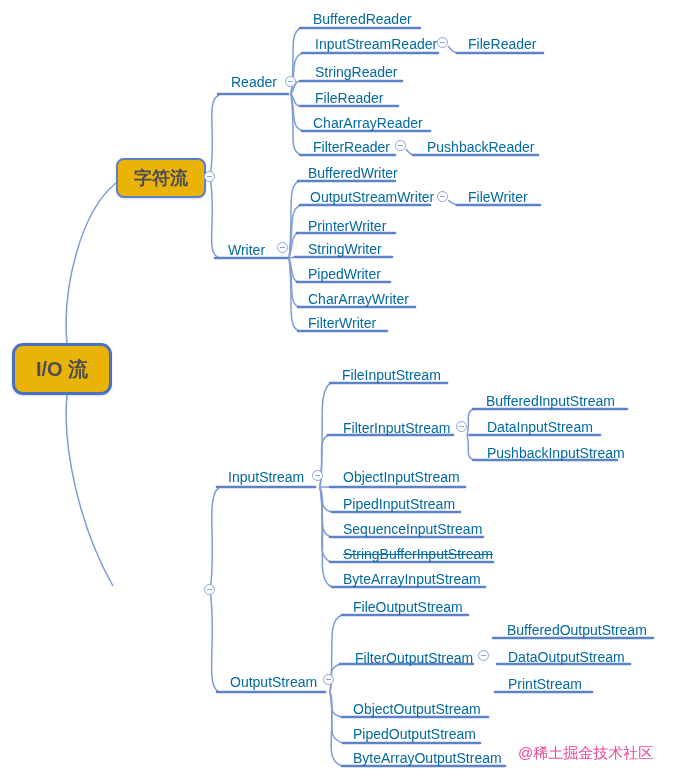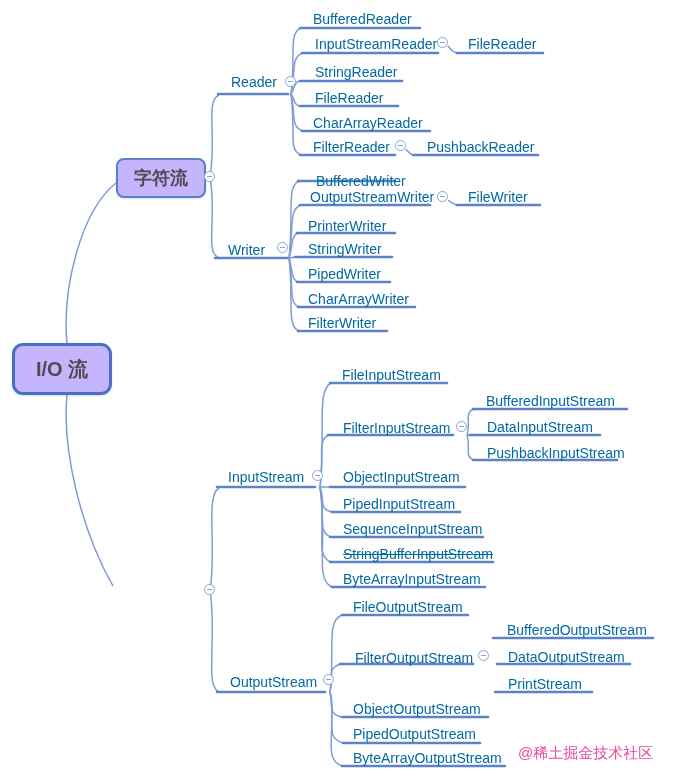--- a/index.html
+++ b/index.html
@@ -2,21 +2,21 @@
 <html><head>
 <meta charset="utf-8">
 <style>
   html,body{margin:0;padding:0;background:#ffffff;}
   #canvas{position:relative;width:674px;height:783px;background:#ffffff;overflow:hidden;
           font-family:"Liberation Sans","DejaVu Sans",sans-serif;}
   svg.wires{position:absolute;left:0;top:0;width:674px;height:783px;}
   .lbl{position:absolute;font-size:14px;color:#0369a1;white-space:nowrap;line-height:14px;}
   .lbl.strike{text-decoration:line-through;}
   .node{position:absolute;display:flex;align-items:center;justify-content:center;
-        background:#c4b5fd;border:2px solid #5b80c6;border-radius:8px;
+        background:#eab308;border:2px solid #5b80c6;border-radius:8px;
         color:#4b4b50;font-weight:bold;font-size:18px;box-sizing:border-box;
         box-shadow:0 1px 2px rgba(90,120,190,.25);}
   .node.root{border-width:3px;border-color:#4a70c2;border-radius:11px;font-size:20px;}
   .collapse{position:absolute;width:11px;height:11px;border:1px solid #8aa4da;border-radius:50%;
             background:#ffffff;display:flex;align-items:center;justify-content:center;box-sizing:border-box;}
   .minus{width:5px;height:1px;background:#8aa4da;}
   .watermark{position:absolute;font-size:15px;color:#ec4899;white-space:nowrap;}
 </style>
 </head>
 <body>
@@ -115,21 +115,21 @@
 
   <div class="lbl" style="left:313px;top:12px;">BufferedReader</div>
   <div class="lbl" style="left:315px;top:37px;">InputStreamReader</div>
   <div class="lbl" style="left:468px;top:37px;">FileReader</div>
   <div class="lbl" style="left:315px;top:65px;">StringReader</div>
   <div class="lbl" style="left:315px;top:91px;">FileReader</div>
   <div class="lbl" style="left:313px;top:116px;">CharArrayReader</div>
   <div class="lbl" style="left:313px;top:140px;">FilterReader</div>
   <div class="lbl" style="left:427px;top:140px;">PushbackReader</div>
 
-  <div class="lbl" style="left:316px;top:166px;margin-top:8px;">BufferedWriter</div>
+  <div class="lbl" style="left:308px;top:166px;">BufferedWriter</div>
   <div class="lbl" style="left:310px;top:190px;">OutputStreamWriter</div>
   <div class="lbl" style="left:468px;top:190px;">FileWriter</div>
   <div class="lbl" style="left:308px;top:219px;">PrinterWriter</div>
   <div class="lbl" style="left:308px;top:242px;">StringWriter</div>
   <div class="lbl" style="left:308px;top:267px;">PipedWriter</div>
   <div class="lbl" style="left:308px;top:292px;">CharArrayWriter</div>
   <div class="lbl" style="left:308px;top:316px;">FilterWriter</div>
 
   <div class="lbl" style="left:342px;top:368px;">FileInputStream</div>
   <div class="lbl" style="left:343px;top:421px;">FilterInputStream</div>

